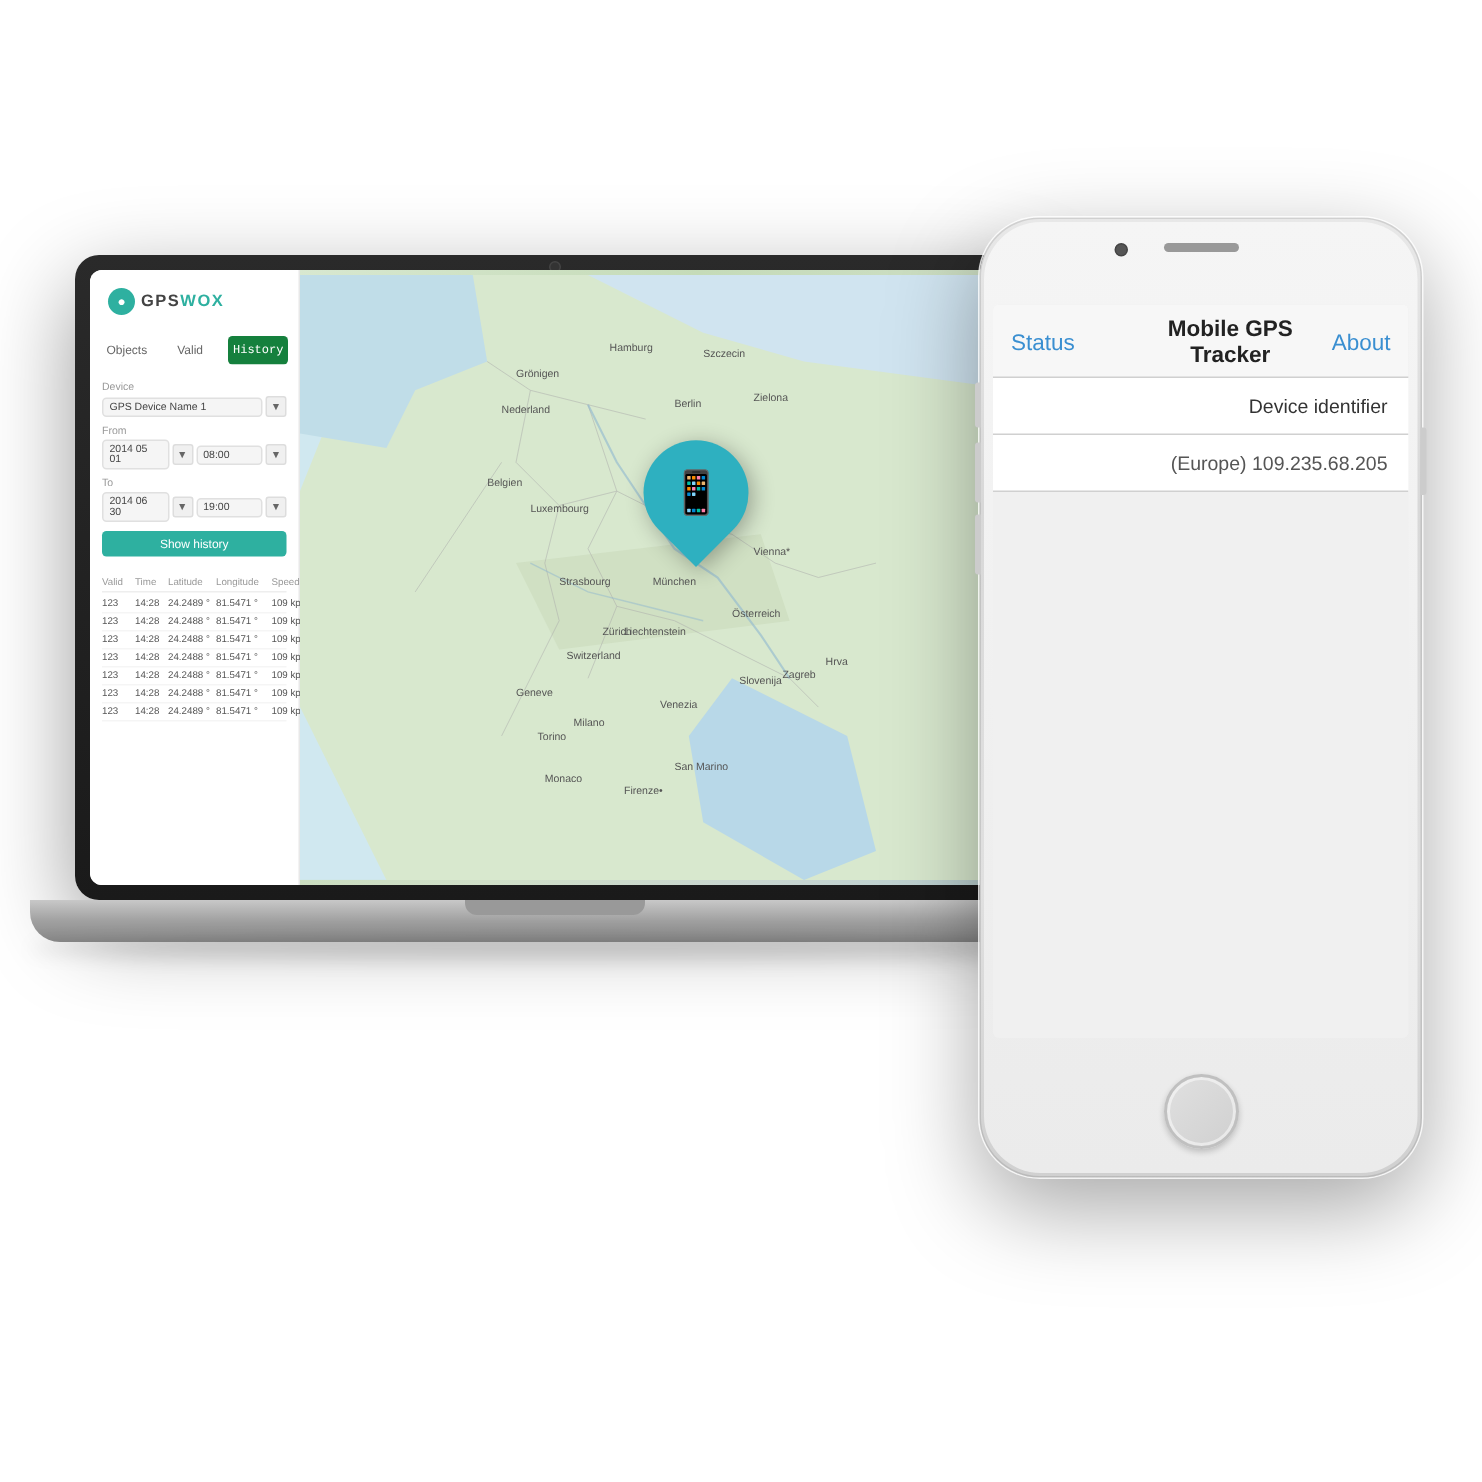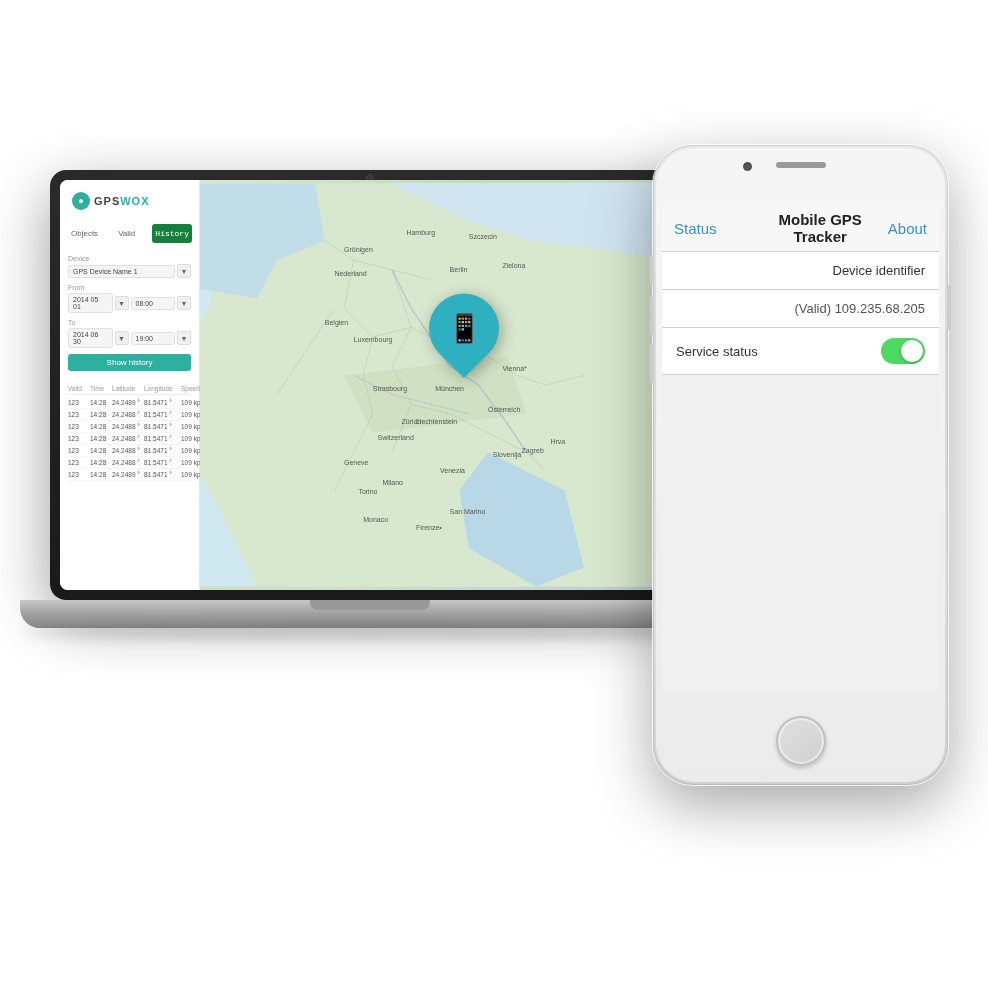--- a/index.html
+++ b/index.html
@@ -706,25 +706,21 @@
             <div class="ios-title">Mobile GPS Tracker</div>
             <div class="ios-nav-link">About</div>
           </div>
 
           <div class="ios-content">
             <div class="ios-section">
               <div class="ios-row">
                 <div class="ios-row-label">Device identifier</div>
               </div>
               <div class="ios-row">
-                <div class="ios-row-value">(Valid) 109.235.68.205</div>
-              </div>
-              <div class="ios-row-with-toggle">
-                <div class="ios-row-label">Service status</div>
-                <div class="ios-toggle"></div>
+                <div class="ios-row-value">(Europe) 109.235.68.205</div>
               </div>
             </div>
           </div>
         </div>
 
         <div class="phone-home-btn"></div>
       </div>
 
       <div class="phone-side-btn-right"></div>
       <div class="phone-side-btn-left-1"></div>

